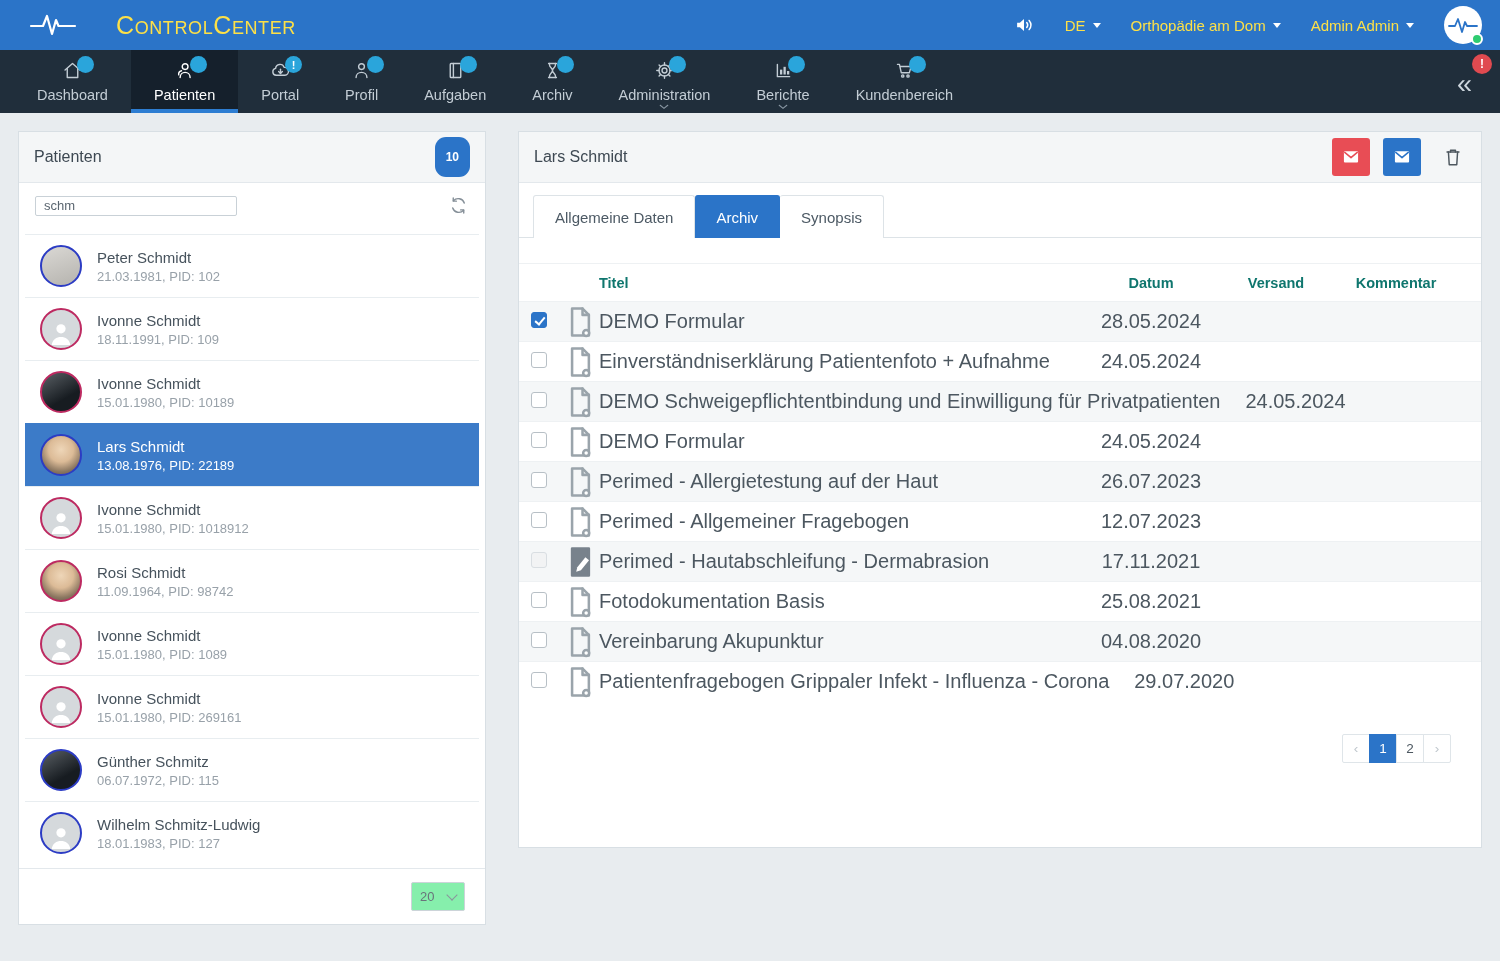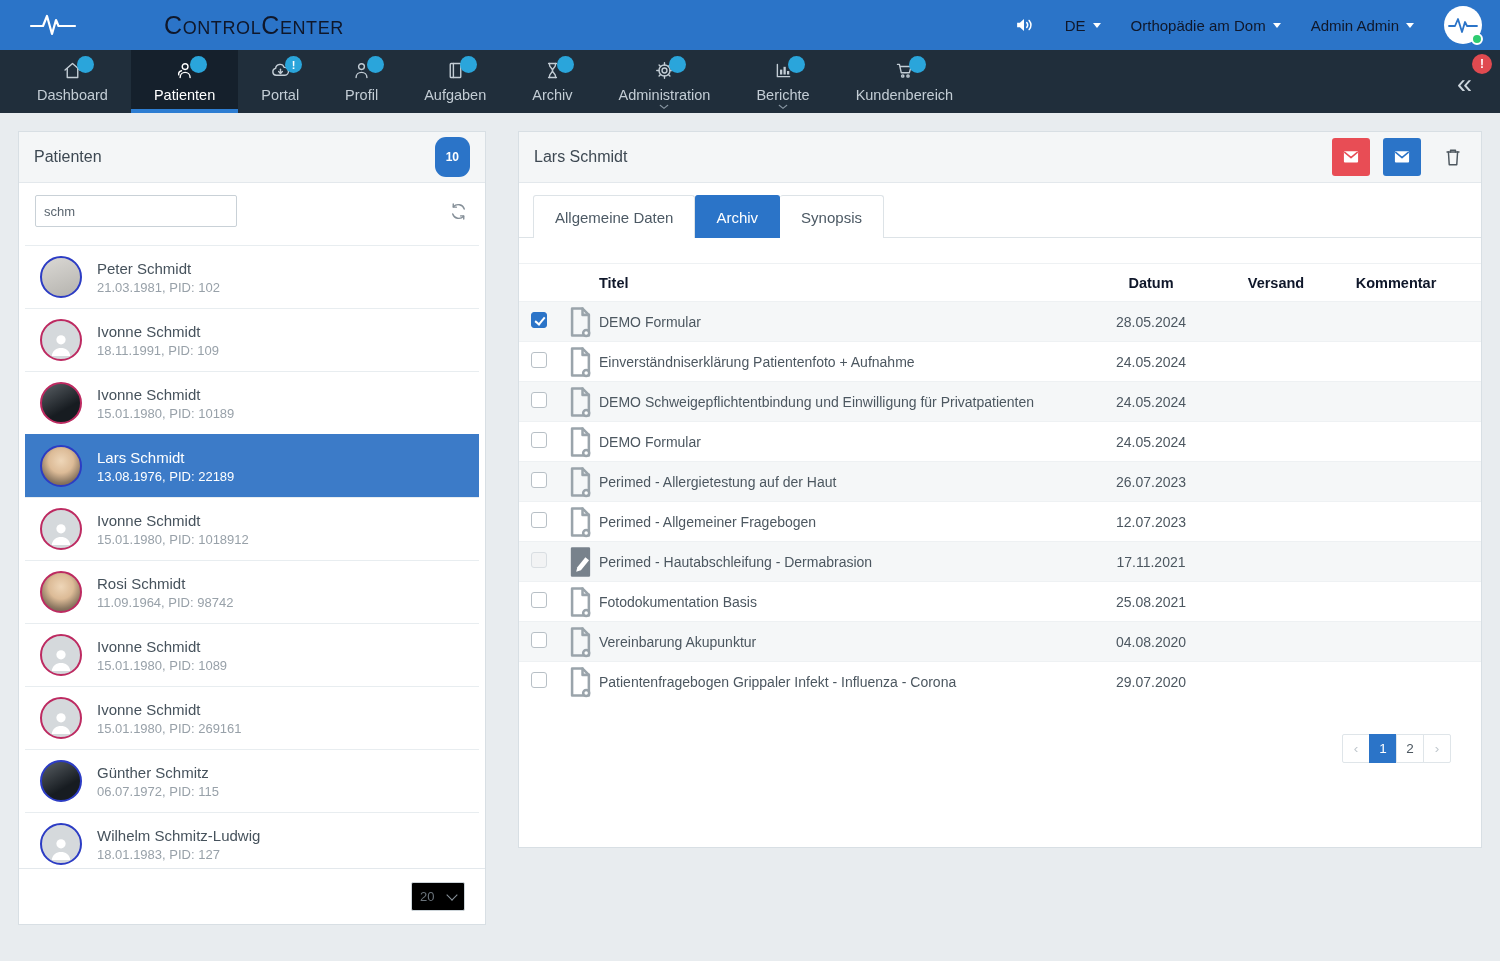--- a/index.html
+++ b/index.html
@@ -6,21 +6,21 @@
   html,body { margin:0; padding:0; }
   body {
     width:1500px; height:961px; overflow:hidden; position:relative;
     background:#e8ecef; font-family:"Liberation Sans", sans-serif;
     -webkit-font-smoothing:antialiased;
   }
   svg { display:block; }
   .icn svg { width:100%; height:100%; fill:none; stroke:currentColor; stroke-width:1.6; stroke-linecap:round; stroke-linejoin:round; }
 
   
-  .topbar { height:50px; background:#2b74c8; color:#0f172a; display:flex; align-items:center; padding:0 18px;gap:48px; }
+  .topbar { height:50px; background:#2b74c8; color:#fde047; display:flex; align-items:center; padding:0 18px; }
   .logo { width:52px; height:34px; margin-left:10px; color:#fff; }
   .brand { font-variant:small-caps; font-size:25px; letter-spacing:.6px; margin-left:36px; font-weight:400; }
   .topbar-right { margin-left:auto; display:flex; align-items:center; gap:30px; font-size:15px; }
   .top-link { display:flex; align-items:center; cursor:pointer; }
   .caret { width:0; height:0; border-left:4.5px solid transparent; border-right:4.5px solid transparent; border-top:5px solid #fff; margin-left:7px; }
   .speaker { width:22px; height:22px; color:#fff; cursor:pointer; }
   .top-avatar { width:38px; height:38px; border-radius:50%; background:#fff; position:relative; display:flex; align-items:center; justify-content:center; cursor:pointer; }
   .top-avatar .ecg { width:30px; height:20px; color:#2b74c8; }
   .status-dot { position:absolute; right:-1px; bottom:-1px; width:12px; height:12px; border-radius:50%; background:#2ecc71; border:2px solid #fff; }
 
@@ -37,39 +37,39 @@
 
   
   .card { position:absolute; background:#fff; border:1px solid #d8dfe4; }
   #patients-card { left:18px; top:131px; width:468px; height:794px; }
   #detail-card  { left:518px; top:131px; width:964px; height:717px; }
   .panel-header { height:51px; background:#f4f6f7; border-bottom:1px solid #e3e8ec; display:flex; align-items:center; padding:0 15px; font-size:16px; color:#3d4852; }
 
   
   .count-badge { margin-left:auto; background:#2b74c8; color:#fff; font-size:12px; font-weight:700; padding:13px 11px; border-radius:11px; }
   .search-row { display:flex; align-items:center; justify-content:space-between; padding:12px 16px; }
-  .search-row input { width:202px; height:32px; border:1px solid #c9d1d7; border-radius:2px; padding:0 8px; font-size:13px; color:#5b6670; font-family:inherit; outline:none; }
+  .search-row input { width:202px; height:20px; border:1px solid #c9d1d7; border-radius:2px; padding:0 8px; font-size:13px; color:#5b6670; font-family:inherit; outline:none; }
   .refresh { width:21px; height:21px; color:#858f98; cursor:pointer; }
   .patient-list { list-style:none; margin:6px; padding:0; }
   .patient { height:63px; display:flex; align-items:center; gap:15px; padding:0 15px; border-top:1px solid #e8edf0; cursor:pointer; }
   .patient.selected { background:#3c7bc8; border-color:#3c7bc8; }
   .p-info { display:flex; flex-direction:column; gap:3px; }
   .p-name { font-size:15px; color:#46525c; }
   .p-sub { font-size:13px; color:#98a1a9; }
   .patient.selected .p-name, .patient.selected .p-sub { color:#fff; }
   .avatar { width:42px; height:42px; border-radius:50%; border:2px solid; background:#d5d9dc; overflow:hidden; flex-shrink:0; display:flex; align-items:flex-end; justify-content:center; }
   .ring-blue { border-color:#2c3cc4; }
   .ring-pink { border-color:#bd2a61; }
   .avatar .silhouette { width:30px; height:30px; }
   .avatar .silhouette svg { fill:#fff; stroke:none; }
   .photo-gray { background:linear-gradient(160deg,#dad8d4,#b5b3ae); }
   .photo-dark { background:linear-gradient(150deg,#5a6065,#171c21 65%); }
   .photo-face { background:radial-gradient(circle at 50% 36%, #eed6b8 0%, #dcbb97 40%, #89755f 72%, #5d5044 100%); }
   .panel-footer { position:absolute; bottom:0; left:0; right:0; height:56px; border-top:1px solid #e3e8ec; display:flex; align-items:center; justify-content:flex-end; padding-right:20px; background:#fff; }
-  .page-size { width:54px; height:29px; border:1px solid #ccd4d9; border-radius:2px; display:flex; align-items:center; justify-content:space-between; padding:0 8px; font-size:13px; color:#6a737b; cursor:pointer; background:#000000; }
+  .page-size { width:54px; height:29px; border:1px solid #ccd4d9; border-radius:2px; display:flex; align-items:center; justify-content:space-between; padding:0 8px; font-size:13px; color:#6a737b; cursor:pointer; background:#86efac; }
   .sel-caret { width:8px; height:8px; border-right:1.6px solid #8a949c; border-bottom:1.6px solid #8a949c; transform:rotate(45deg); margin-top:-4px; }
 
   
   .hdr-actions { margin-left:auto; display:flex; align-items:center; gap:13px; }
   .icon-btn { width:38px; height:38px; border-radius:3px; border:none; display:flex; align-items:center; justify-content:center; cursor:pointer; padding:0; }
   .btn-red { background:#e84d55; }
   .btn-blue { background:#2b74c8; }
   .icon-btn .env { width:20px; height:20px; }
   .btn-red .env path { stroke:#e84d55; stroke-width:1.8; }
   .btn-blue .env path { stroke:#2b74c8; stroke-width:1.8; }
@@ -80,22 +80,22 @@
   .tab { height:43px; display:flex; align-items:center; padding:0 21px; border:1px solid #dde3e7; border-bottom:none; background:#fff; font-size:15px; color:#4c5964; border-radius:3px 3px 0 0; cursor:pointer; margin-bottom:-1px; }
   .tab + .tab { border-left:none; }
   .tab.active { background:#2b74c8; border-color:#2b74c8; color:#fff; }
 
   .doc-search { margin:30px 15px 0; }
   .doc-search input { width:358px; height:28px; border:1px solid #c9d1d7; border-radius:2px; padding:0 8px; font-size:13px; color:#5b6670; font-family:inherit; outline:none; }
   .doc-search input::placeholder { color:#aab2b9; }
 
   .doc-table { margin-top:25px; }
   .doc-head, .doc-row { display:grid; grid-template-columns:30px 38px 1fr 150px 100px 140px; align-items:center; padding:0 15px 0 12px; }
-  .doc-head { height:38px; border-top:1px solid #eef1f3; font-weight:700; font-size:14.5px; color:#0f172a; }
-  .doc-row { height:40px; border-top:1px solid #eef1f3; font-size:14px; color:#4c5760; }
+  .doc-head { height:38px; border-top:1px solid #eef1f3; font-weight:700; font-size:14.5px; color:#0f766e; }
+  .doc-row { height:40px; border-top:1px solid #eef1f3; font-size:20px; color:#4c5760; }
   .doc-row.odd { background:#f5f7f8; }
   .cell-title { white-space:nowrap; cursor:pointer; }
   .cell-date, .head-date { text-align:center; }
   .cell-versand, .head-versand { text-align:center; }
   .cell-comment, .head-comment { text-align:center; }
   .checkbox { width:16px; height:16px; border:1px solid #b8c0c6; border-radius:3px; background:#fff; position:relative; display:inline-block; cursor:pointer; }
   .checkbox.checked { background:#2b74c8; border-color:#2b74c8; }
   .checkbox.checked::after { content:""; position:absolute; left:4.5px; top:1.5px; width:4px; height:8px; border:solid #fff; border-width:0 2px 2px 0; transform:rotate(40deg); }
   .checkbox.disabled { background:#f2f3f4; border-color:#d9dee2; }
   .cell-icon .icn { width:20px; height:20px; color:#9aa4ab; }

